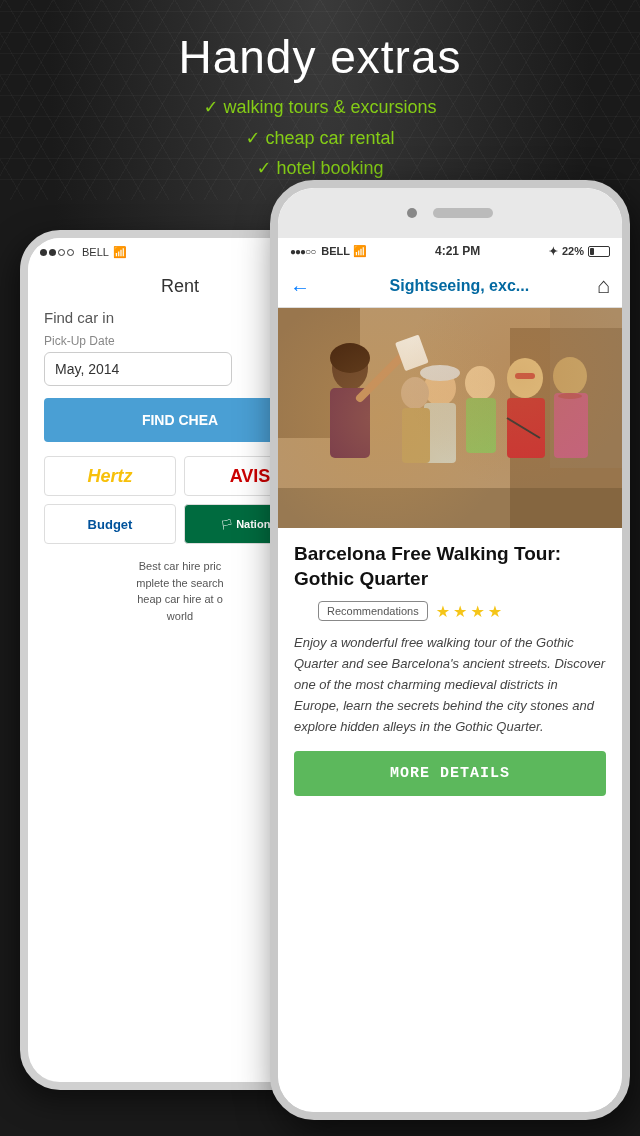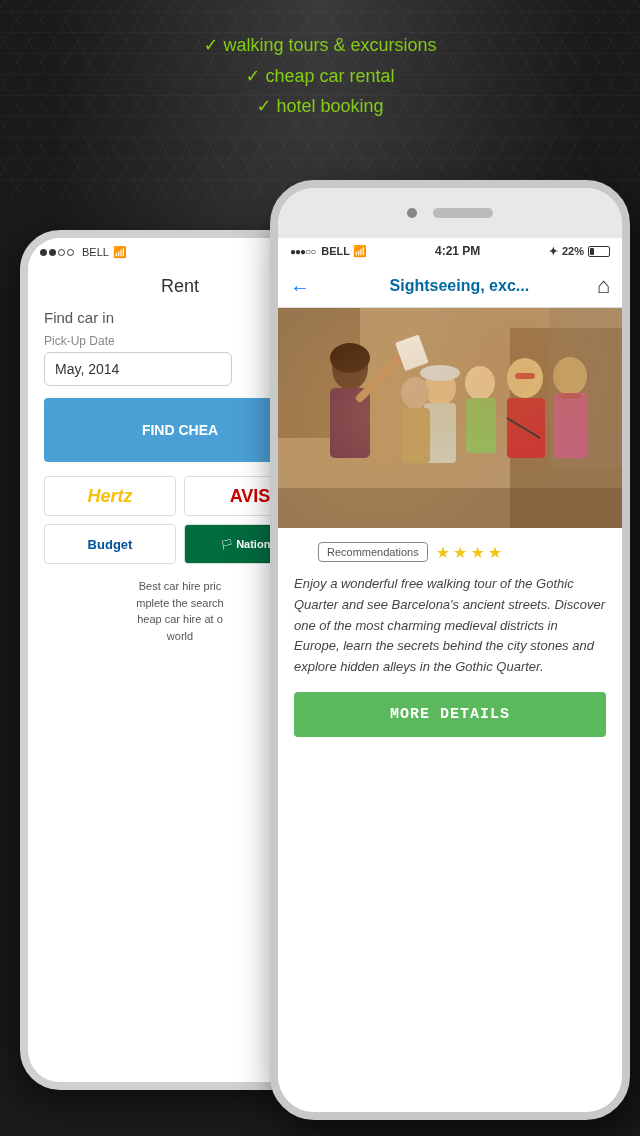--- a/index.html
+++ b/index.html
@@ -137,21 +137,21 @@
       padding: 8px 10px;
       font-size: 14px;
       color: #333;
       width: 188px;
       margin-bottom: 12px;
     }
 
     .find-btn {
       background: #4a9fd4;
       color: white;
-      padding: 24px 16px;
+      padding: 14px 16px;
       border-radius: 4px;
       font-size: 14px;
       font-weight: bold;
       width: 100%;
       text-align: center;
       margin-bottom: 14px;
     }
 
     .logos-grid {
       display: grid;
@@ -434,20 +434,21 @@
       z-index: 1;
     }
   </style>
 </head>
 <body>
 
 <div class="bg-pattern"></div>
 <div class="hex-pattern"></div>
 
 <div class="header-text">
+  <div class="header-title">Handy extras</div>
   <div class="header-features">
     <div>✓ walking tours &amp; excursions</div>
     <div>✓ cheap car rental</div>
     <div>✓ hotel booking</div>
   </div>
 </div>
 
 <div class="phones-container">
 
   <div class="phone-back">
@@ -572,20 +573,21 @@
           <rect x="132" y="100" width="28" height="55" rx="4" fill="#c0a060"></rect>
 
           <rect x="280" y="0" width="80" height="160" fill="#9a8060" opacity="0.4"></rect>
           <circle cx="330" cy="40" rx="15" ry="15" fill="none" stroke="#8a7050" stroke-width="3" opacity="0.5"></circle>
 
           <rect x="0" y="180" width="360" height="40" fill="#6a5030" opacity="0.4"></rect>
         </svg>
       </div>
 
       <div class="tour-content">
+        <div class="tour-title">Barcelona Free Walking Tour: Gothic Quarter</div>
 
         <div class="recommendations-row">
           <div class="recommendations-badge">Recommendations</div>
           <div class="stars">
             <span class="star">★</span>
             <span class="star">★</span>
             <span class="star">★</span>
             <span class="star">★</span>
           </div>
         </div>

